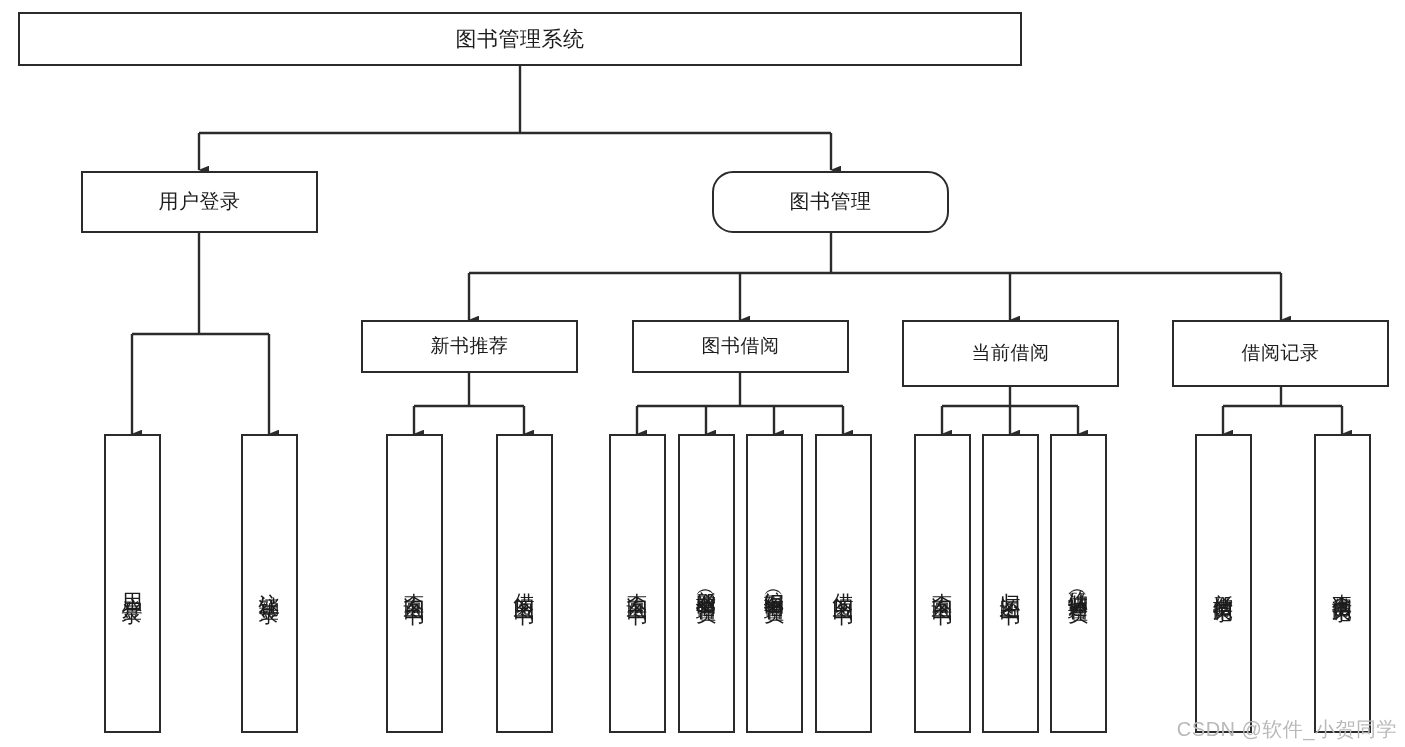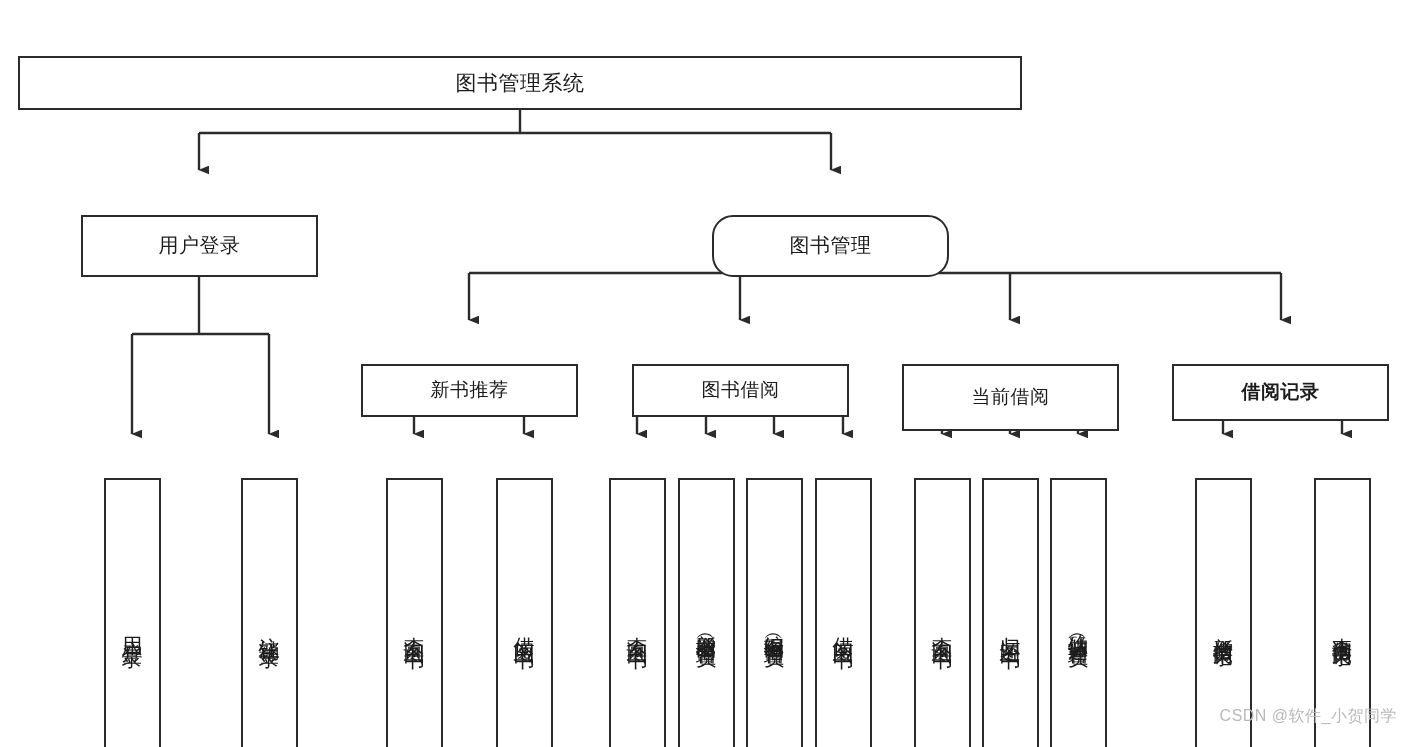--- a/index.html
+++ b/index.html
@@ -27,21 +27,20 @@
   }
   .node {
     position: absolute;
     box-sizing: border-box;
     border: 2.2px solid #2b2b2b;
     background: #ffffff;
     display: flex;
     align-items: center;
     justify-content: center;
     color: #1c1c1c;
-    margin-top: 44px;
   }
   .node .lbl {
     display: block;
     text-align: center;
     line-height: 1.18;
     letter-spacing: 0.5px;
   }
   
   .node.root { font-size: 21px; }
   
@@ -60,22 +59,22 @@
     letter-spacing: 4px;
     white-space: nowrap;
   }
   .node.leaf.tight .lbl {
     letter-spacing: 2px;
     font-size: 20px;
   }
   .watermark {
     position: absolute;
     right: 8px;
-    bottom: 20px;
-    font-size: 16px;
+    bottom: 4px;
+    font-size: 20px;
     color: #b9b9b9;
     letter-spacing: 0.5px;
     white-space: nowrap;
     pointer-events: none;
     text-align: right;
   }
 </style>
 </head>
 <body>
 
@@ -148,21 +147,21 @@
   </div>
 
   <div class="node h2" style="left:361px; top:320px; width:217px; height:53px;">
     <span class="lbl">新书推荐</span>
   </div>
 
   <div class="node h2" style="left:902px; top:320px; width:217px; height:67px;">
     <span class="lbl">当前借阅</span>
   </div>
 
-  <div class="node h2" style="left:1172px; top:320px; width:217px; height:57px;font-weight:bold;">
+  <div class="node h2" style="left:1172px; top:320px; width:217px; height:67px;">
     <span class="lbl">借阅记录</span>
   </div>
 
   <div class="node leaf" style="left:104px; top:434px; width:57px; height:299px;">
     <span class="lbl">用户登录</span>
   </div>
 
   <div class="node leaf" style="left:241px; top:434px; width:57px; height:299px;">
     <span class="lbl">注销登录</span>
   </div>

